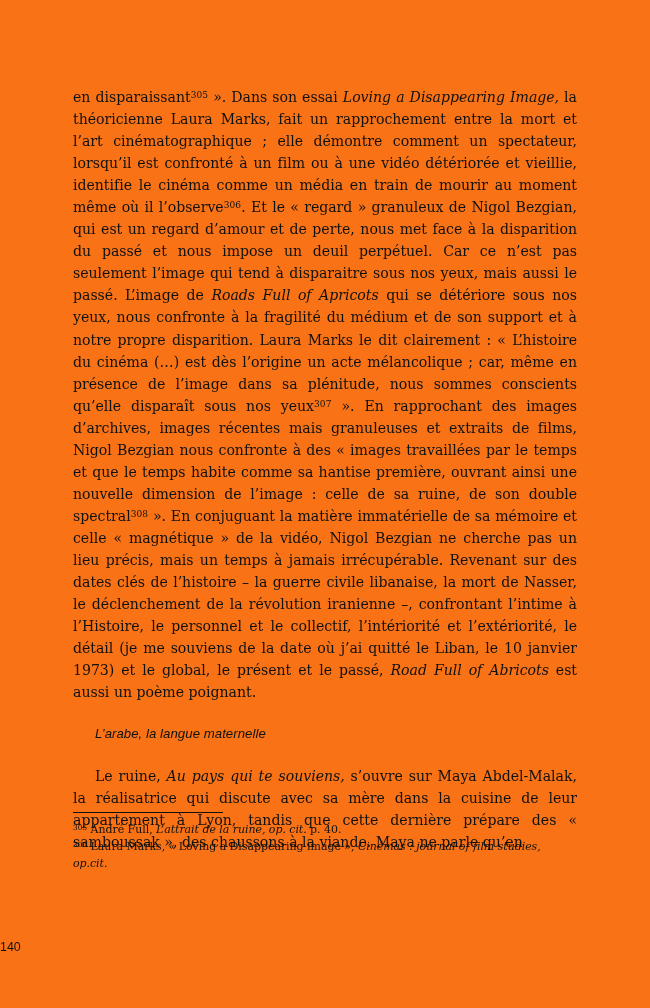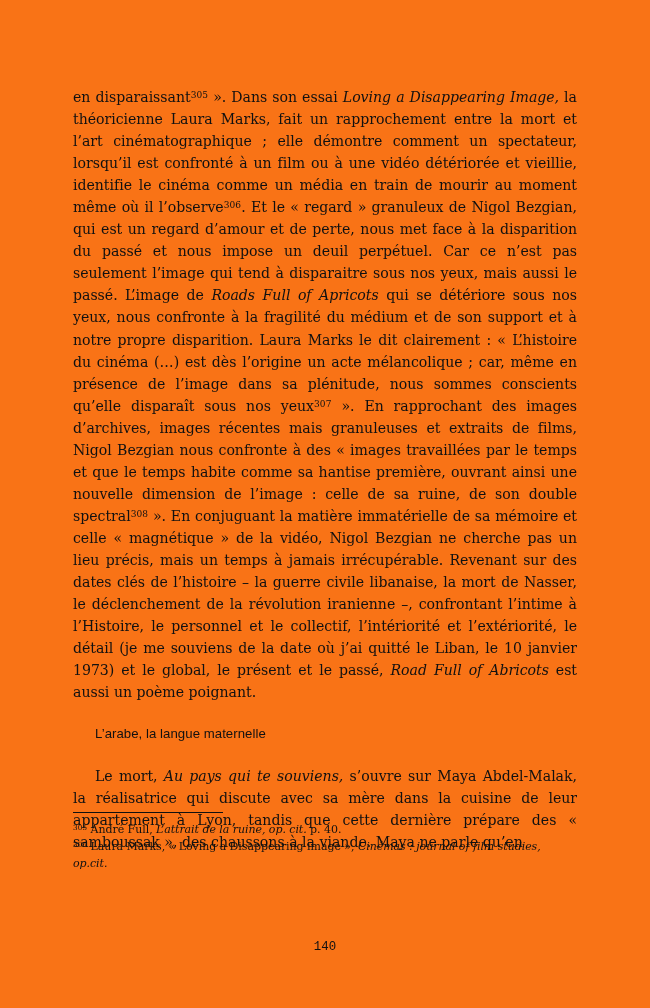--- a/index.html
+++ b/index.html
@@ -54,20 +54,21 @@
     letter-spacing: 0.1px;
   }
 
   i, .it {
     font-style: italic;
     text-align: center;
   }
 
   .section-heading {
     font-family: "Liberation Sans", "DejaVu Sans", sans-serif;
+    font-style: italic;
     font-size: 13.2px;
     line-height: 20px;
     margin: 0;
     padding-left: 22px;
     font-weight: 400;
     letter-spacing: 0.05px;
   }
 
   .gap-before-heading { height: 21px; }
   .gap-after-heading  { height: 21px; }
@@ -99,43 +100,43 @@
     vertical-align: 0.40em;
     line-height: 0;
   }
 
   
   .page-number {
     position: absolute;
     left: 0;
     top: 939px;
     width: 650px;
-    text-align: center;
-    font-family: Liberation Mono, monospace;
+    text-align: left;
+    font-family: Liberation Sans, sans-serif;
     font-size: 12.4px;
     line-height: 16px;
     color: #111111;
   }
 </style>
 </head>
 <body>
 
 <div class="page">
 
   <div class="content">
 
     <p class="body-par"><span>en disparaissant</span><span class="sup">305</span><span> ». Dans son essai </span><i>Loving a Disappearing Image,</i><span> la théoricienne Laura Marks, fait un rapprochement entre la mort et l’art cinématographique ; elle démontre comment un spectateur, lorsqu’il est confronté à un film ou à une vidéo détériorée et vieillie, identifie le cinéma comme un média en train de mourir au moment même où il l’observe</span><span class="sup">306</span><span>. Et le « regard » granuleux de Nigol Bezgian, qui est un regard d’amour et de perte, nous met face à la disparition du passé et nous impose un deuil perpétuel. Car ce n’est pas seulement l’image qui tend à disparaitre sous nos yeux, mais aussi le passé. L’image de </span><i>Roads Full of Apricots</i><span> qui se détériore sous nos yeux, nous confronte à la fragilité du médium et de son support et à notre propre disparition. Laura Marks le dit clairement : « L’histoire du cinéma (…) est dès l’origine un acte mélancolique ; car, même en présence de l’image dans sa plénitude, nous sommes conscients qu’elle disparaît sous nos yeux</span><span class="sup">307</span><span> ». En rapprochant des images d’archives, images récentes mais granuleuses et extraits de films, Nigol Bezgian nous confronte à des « images travaillées par le temps et que le temps habite comme sa hantise première, ouvrant ainsi une nouvelle dimension de l’image : celle de sa ruine, de son double spectral</span><span class="sup">308</span><span> ». En conjuguant la matière immatérielle de sa mémoire et celle « magnétique » de la vidéo, Nigol Bezgian ne cherche pas un lieu précis, mais un temps à jamais irrécupérable. Revenant sur des dates clés de l’histoire – la guerre civile libanaise, la mort de Nasser, le déclenchement de la révolution iranienne –, confrontant l’intime à l’Histoire, le personnel et le collectif, l’intériorité et l’extériorité, le détail (je me souviens de la date où j’ai quitté le Liban, le 10 janvier 1973) et le global, le présent et le passé, </span><i>Road Full of Abricots</i><span> est aussi un poème poignant.</span></p>
 
     <div class="gap-before-heading"></div>
 
     <h2 class="section-heading">L’arabe, la langue maternelle</h2>
 
     <div class="gap-after-heading"></div>
 
-    <p class="body-par par-indent"><span>Le mort, </span><i>Au pays qui te souviens,</i><span> s’ouvre sur Maya Abdel-Malak, la réalisatrice qui discute avec sa mère dans la cuisine de leur appartement à Lyon, tandis que cette dernière prépare des « samboussak », des chaussons à la viande. Maya ne parle qu’en</span></p>
+    <p class="body-par par-indent"><span>Le ruine, </span><i>Au pays qui te souviens,</i><span> s’ouvre sur Maya Abdel-Malak, la réalisatrice qui discute avec sa mère dans la cuisine de leur appartement à Lyon, tandis que cette dernière prépare des « samboussak », des chaussons à la viande. Maya ne parle qu’en</span></p>
 
   </div>
 
   <div class="footnotes">
 
     <hr class="fn-rule">
 
     <p class="fn"><span class="sup">305</span><span> André Full, </span><i>L’attrait de la ruine, op. cit.</i><span> p. 40.</span></p>
 
     <p class="fn"><span class="sup">306</span><span> Laura Marks, « Loving a Disappearing image », </span><i>Cinémas : journal of film studies, op.cit.</i><span></span></p>

